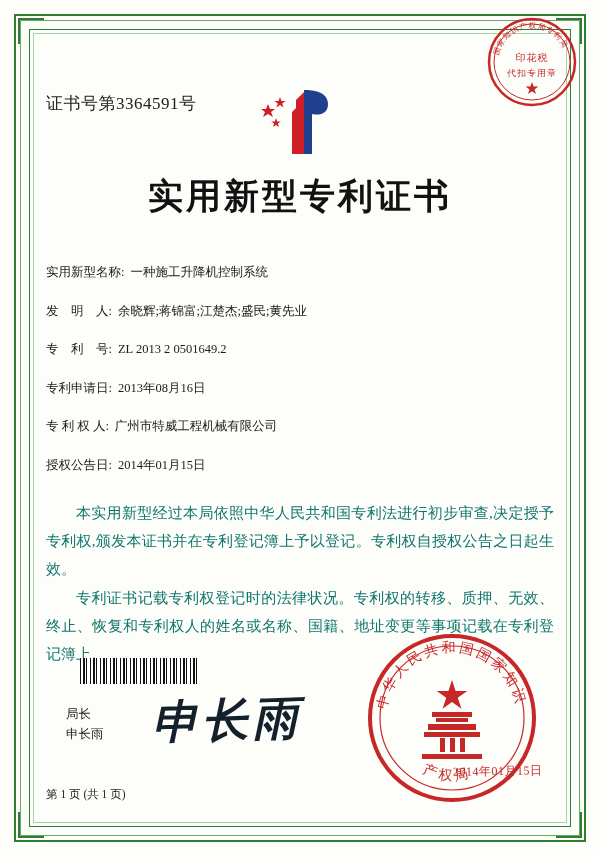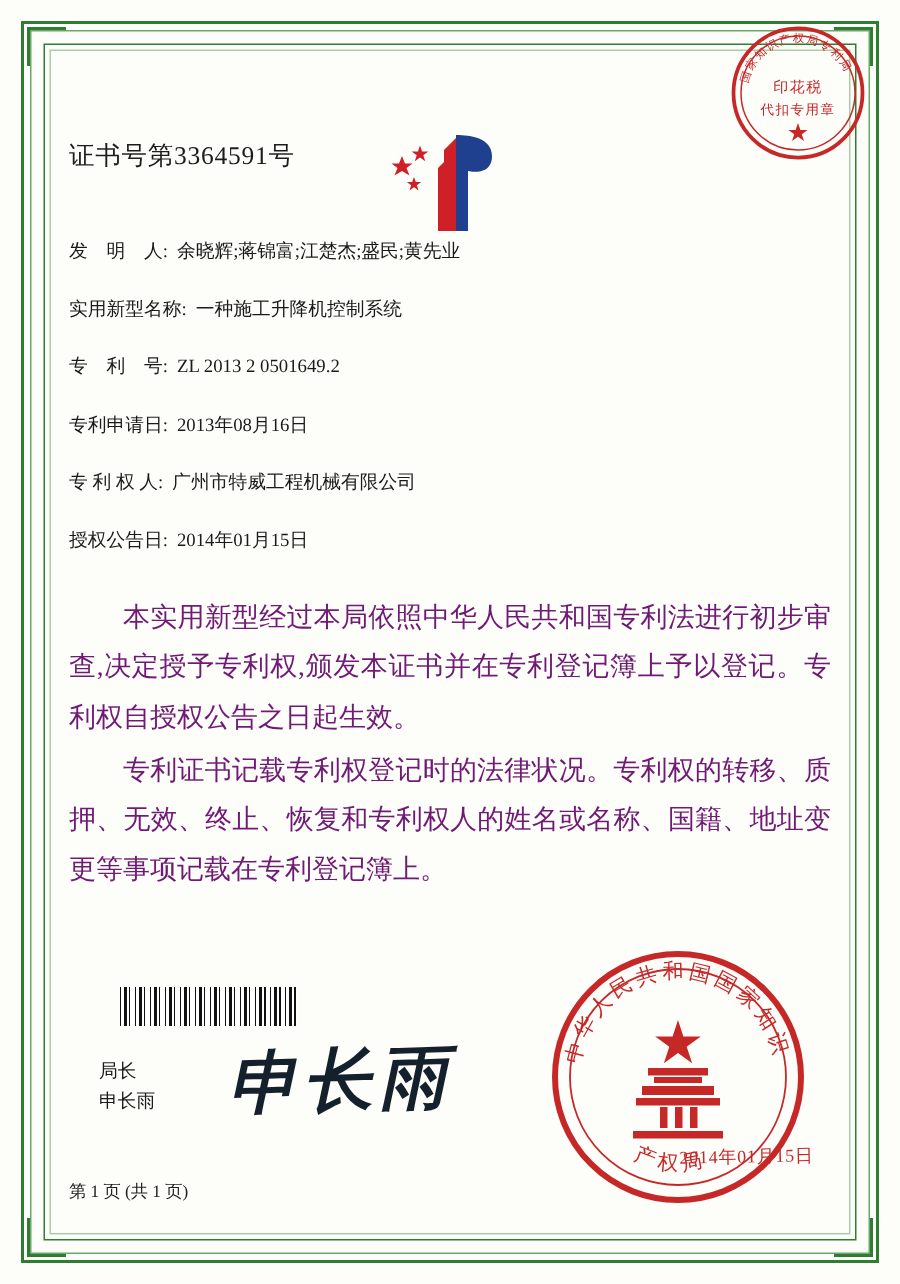--- a/index.html
+++ b/index.html
@@ -111,22 +111,22 @@
   .field-label {
     white-space: pre;
     flex: 0 0 auto;
   }
   .field-value {
     margin-left: 6px;
     flex: 1 1 auto;
   }
   .paras {
     margin-top: 26px;
-    font-size: 18px;
-    color: #701a75;
+    font-size: 15px;
+    color: #0f766e;
     line-height: 1.85;
     text-align: justify;
   }
   .paras p {
     margin: 0 0 2px 0;
     text-indent: 2em;
   }
   
   .barcode {
     position: absolute;
@@ -221,29 +221,30 @@
         <path d="M44 16 L52 8 L52 70 L44 70 Z" fill="#cf2027"></path>
         <path d="M40 28 L52 16 L52 70 L40 70 Z" fill="#cf2027"></path>
         <polygon points="16,20 18,25 23,25 19,28 21,33 16,30 11,33 13,28 9,25 14,25" fill="#cf2027"></polygon>
         <polygon points="28,13 29.4,17 33.6,17 30.2,19.5 31.5,23.5 28,21 24.5,23.5 25.8,19.5 22.4,17 26.6,17" fill="#cf2027"></polygon>
         <polygon points="24,34 25.2,37.4 28.8,37.4 25.9,39.5 27,43 24,40.9 21,43 22.1,39.5 19.2,37.4 22.8,37.4" fill="#cf2027"></polygon>
       </svg>
     </div>
 
     <div class="cert-no">证书号第3364591号</div>
 
+    <div class="title">实用新型专利证书</div>
 
     <div class="fields">
+      <div class="field-row">
+        <span class="field-label">实用新型名称:</span>
+        <span class="field-value">一种施工升降机控制系统</span>
+      </div>
       <div class="field-row">
         <span class="field-label">发　明　人:</span>
         <span class="field-value">余晓辉;蒋锦富;江楚杰;盛民;黄先业</span>
-      </div>
-      <div class="field-row">
-        <span class="field-label">实用新型名称:</span>
-        <span class="field-value">一种施工升降机控制系统</span>
       </div>
       <div class="field-row">
         <span class="field-label">专　利　号:</span>
         <span class="field-value">ZL 2013 2 0501649.2</span>
       </div>
       <div class="field-row">
         <span class="field-label">专利申请日:</span>
         <span class="field-value">2013年08月16日</span>
       </div>
       <div class="field-row">

